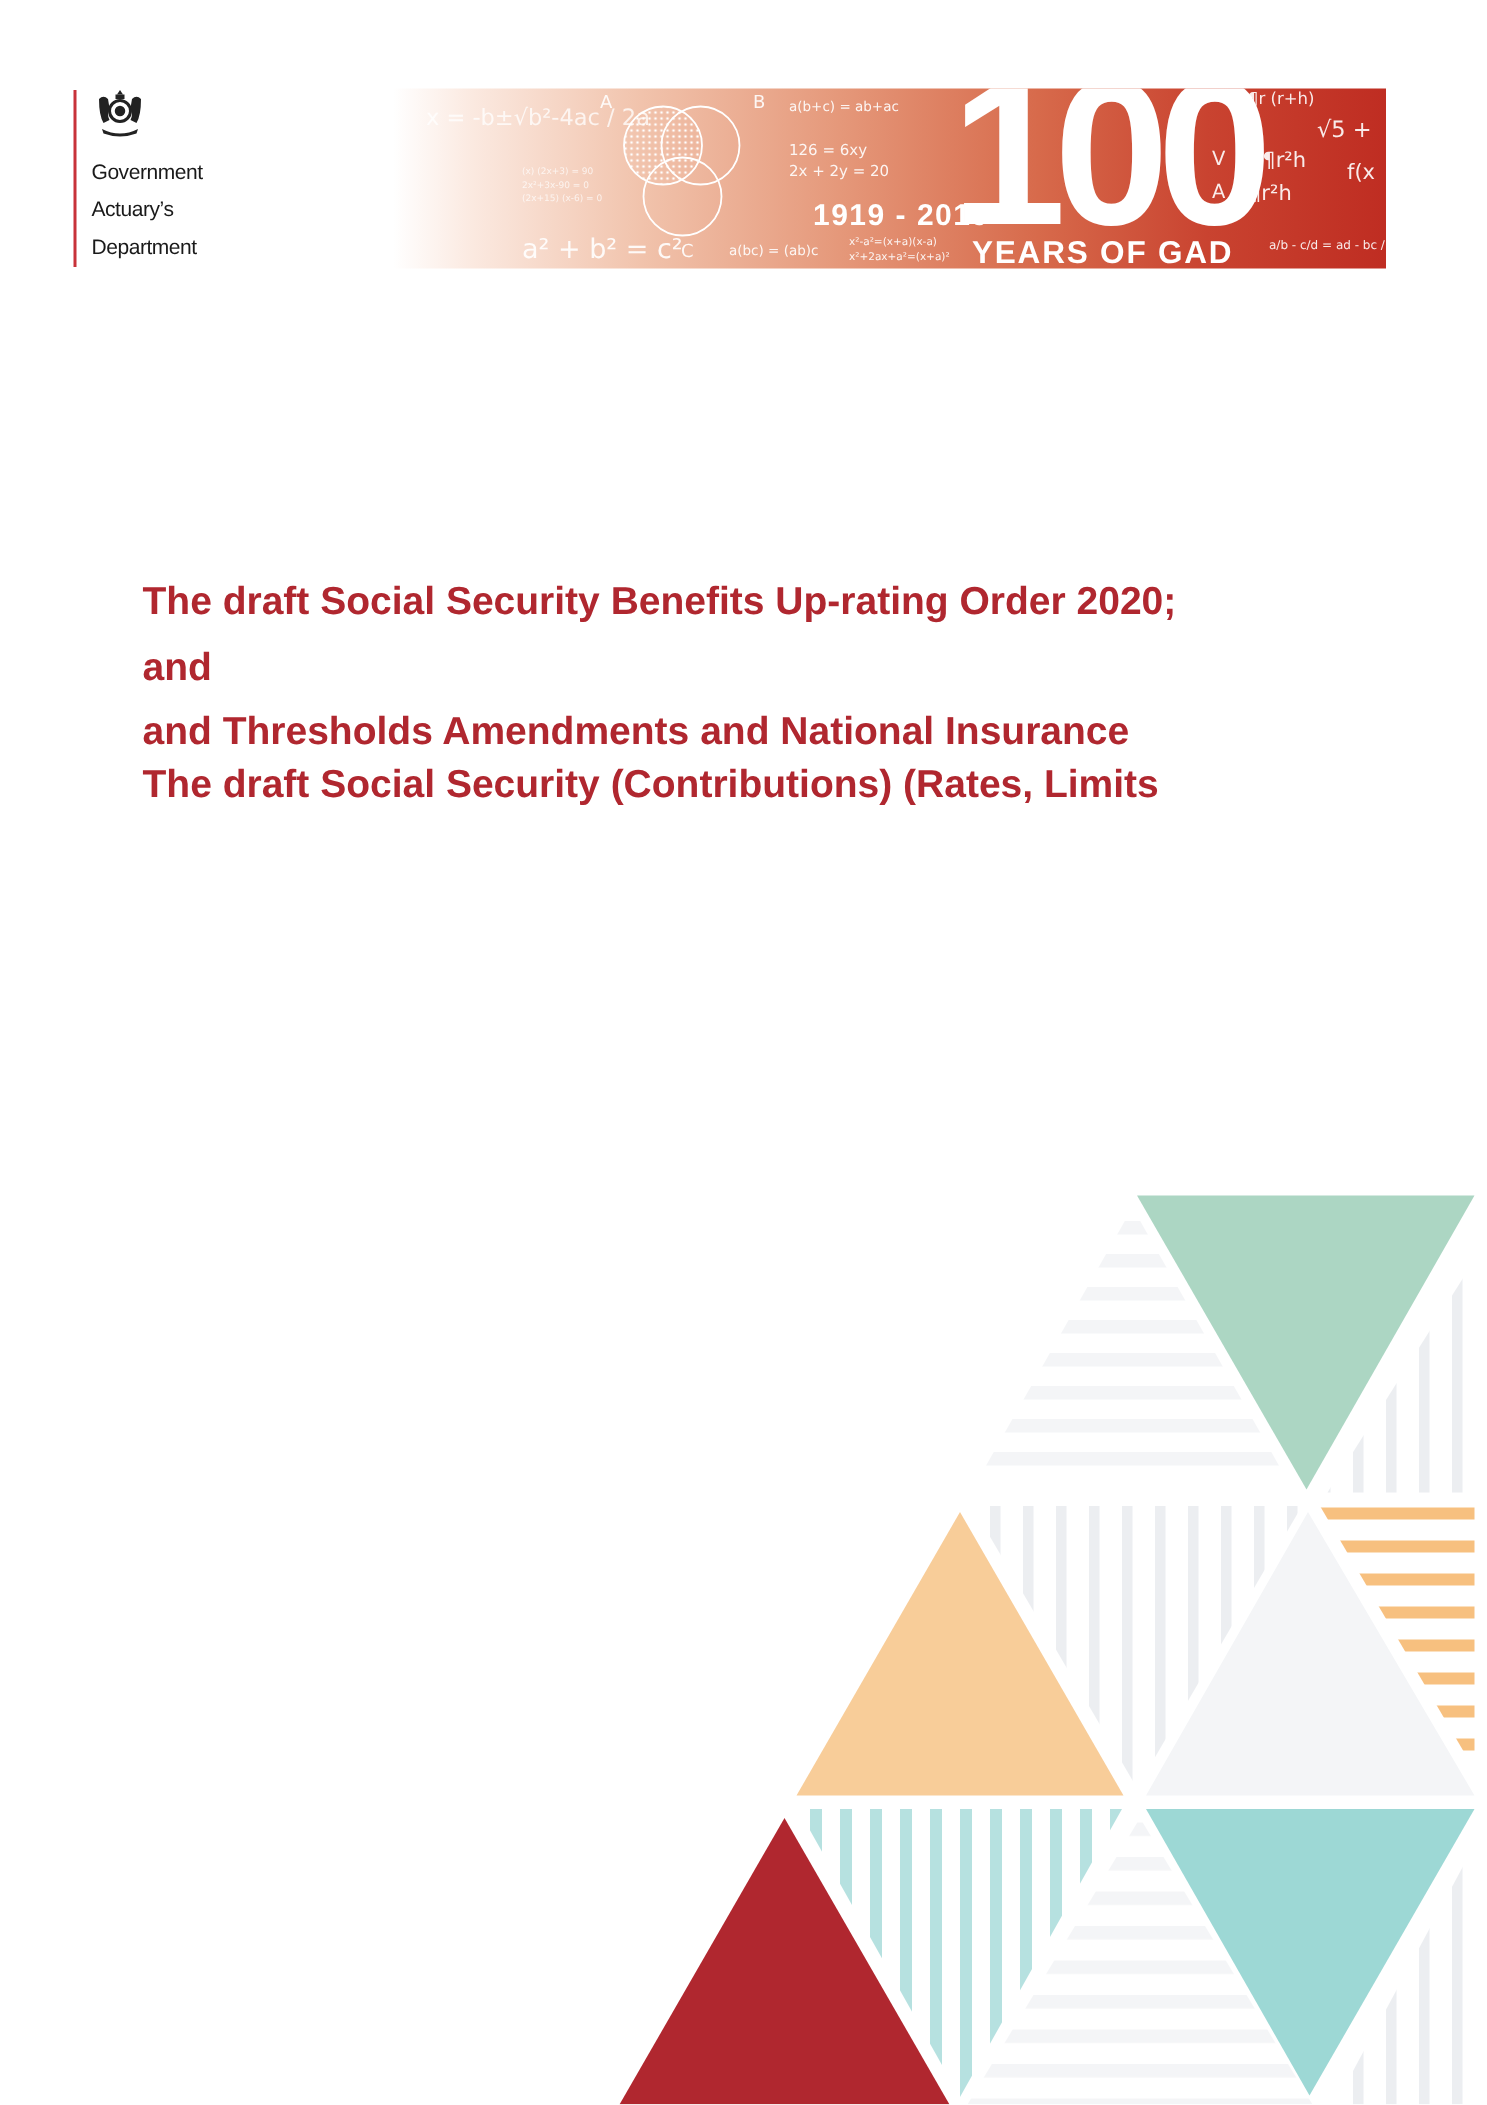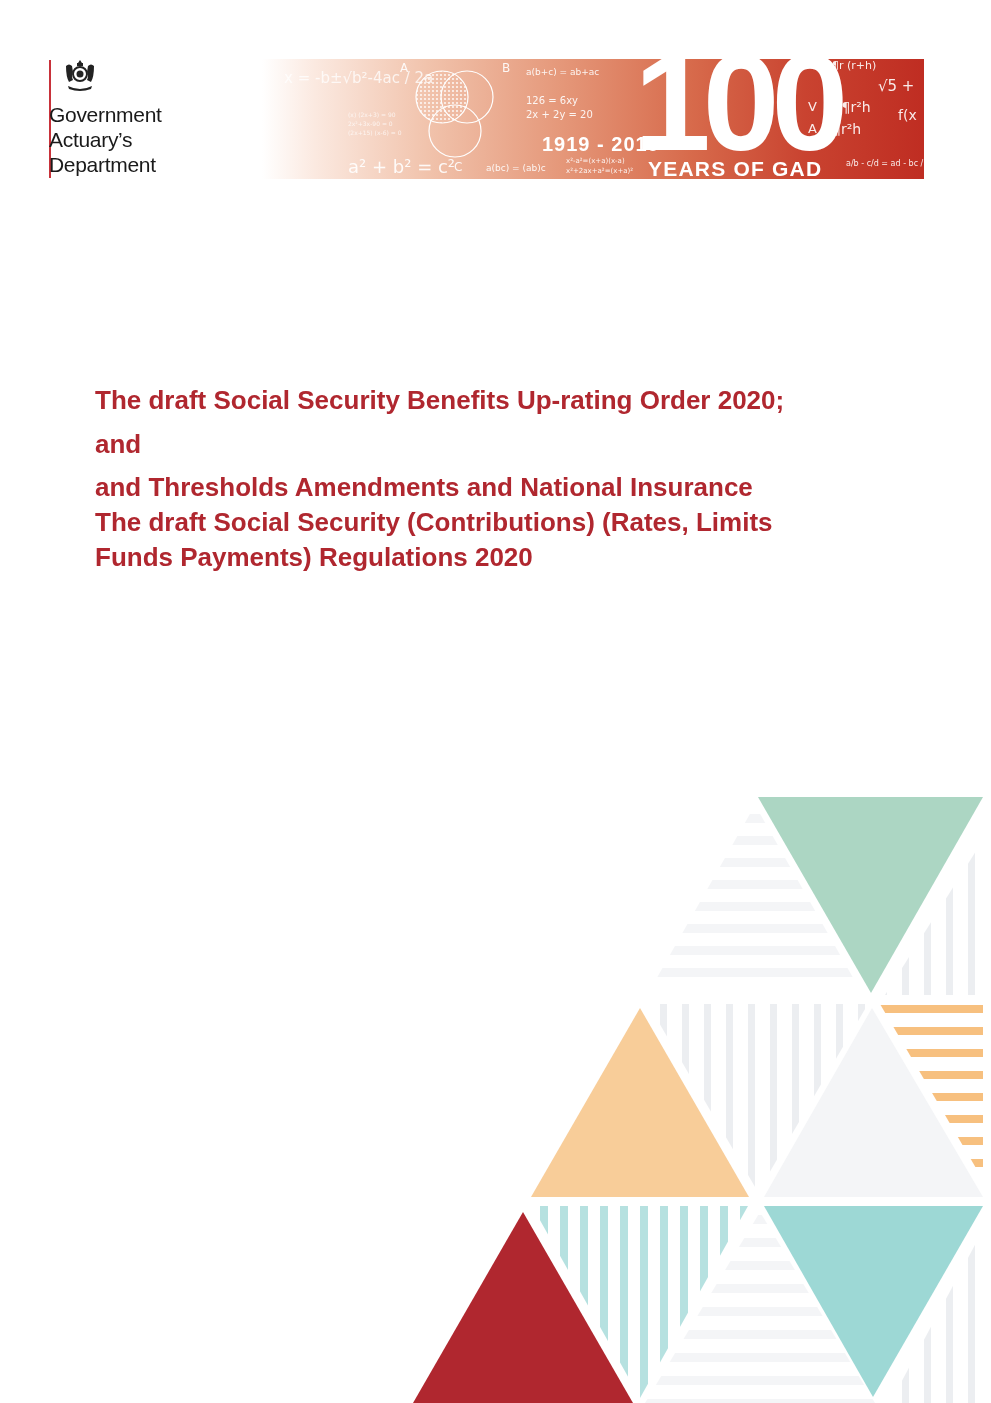--- a/index.html
+++ b/index.html
@@ -1,20 +1,20 @@
 <!DOCTYPE html>
 <html><head>
 <meta charset="utf-8">
 <style>
   html, body { margin: 0; padding: 0; background: #ffffff; }
   body { width: 991px; height: 1403px; position: relative; overflow: hidden; font-family: "Liberation Sans", sans-serif; }
   .logo { position: absolute; left: 49px; top: 58px; width: 190px; height: 122px; }
   .logo .rule { position: absolute; left: 0; top: 2px; width: 2px; height: 118px; background: #c8323a; }
   .logo .crest { position: absolute; left: 13px; top: 0; width: 36px; height: 36px; }
-  .logo .name { position: absolute; left: 0; top: 44px; font-size: 21px; line-height: 25px; color: #1a1a1a; letter-spacing: -0.3px; }
+  .logo .name { position: absolute; left: 12px; top: 44px; font-size: 14px; line-height: 25px; color: #1a1a1a; letter-spacing: -0.3px; }
   .logo .name span { display: block; }
 
   .banner { position: absolute; left: 262px; top: 59px; width: 662px; height: 120px; overflow: hidden;
     background: linear-gradient(90deg, #ffffff 0%, #fbe9e0 8%, #f1c3ac 25%, #e5987a 45%, #d76a4b 65%, #c94330 82%, #bf2d22 100%); }
   .banner .eq { position: absolute; color: rgba(255,255,255,0.9); white-space: nowrap; font-family: "DejaVu Sans", sans-serif; }
   .banner .years { position: absolute; left: 280px; top: 74px; font-size: 20px; font-weight: bold; color: #fff; font-family: "Liberation Sans", sans-serif; letter-spacing: 1px; }
   .banner .hundred { position: absolute; left: 372px; top: -26px; font-size: 138px; font-weight: bold; color: #fff; font-family: "Liberation Sans", sans-serif; letter-spacing: -8px; line-height: 1; }
   .banner .gad { position: absolute; left: 386px; top: 98px; font-size: 21px; font-weight: bold; color: #fff; font-family: "Liberation Sans", sans-serif; letter-spacing: 1.2px; text-align: right; }
 
   .title { position: absolute; left: 95px; top: 378px; width: 820px; color: #b0272f; font-weight: bold; font-size: 26px; }
@@ -82,21 +82,20 @@
   <div class="hundred">100</div>
   <div class="gad">YEARS OF GAD</div>
 </div>
 
 <div class="title">
   <span class="line l1">The draft Social Security Benefits Up-rating Order 2020;</span>
   <span class="line l1">and</span>
   <div class="multi">
     <span class="line">and Thresholds Amendments and National Insurance</span>
     <span class="line">The draft Social Security (Contributions) (Rates, Limits</span>
-    <span class="line">Funds Payments) Regulations 2020</span>
   </div>
 </div>
 
 <svg class="deco" viewBox="0 0 991 1403">
   <defs>
     <pattern id="hgray" width="10" height="22" patternUnits="userSpaceOnUse">
         <rect y="0" width="10" height="9" fill="#f4f5f7"></rect>
       </pattern>
     <pattern id="vgray" width="22" height="10" patternUnits="userSpaceOnUse">
         <rect x="0" width="7" height="10" fill="#eceef1"></rect>

